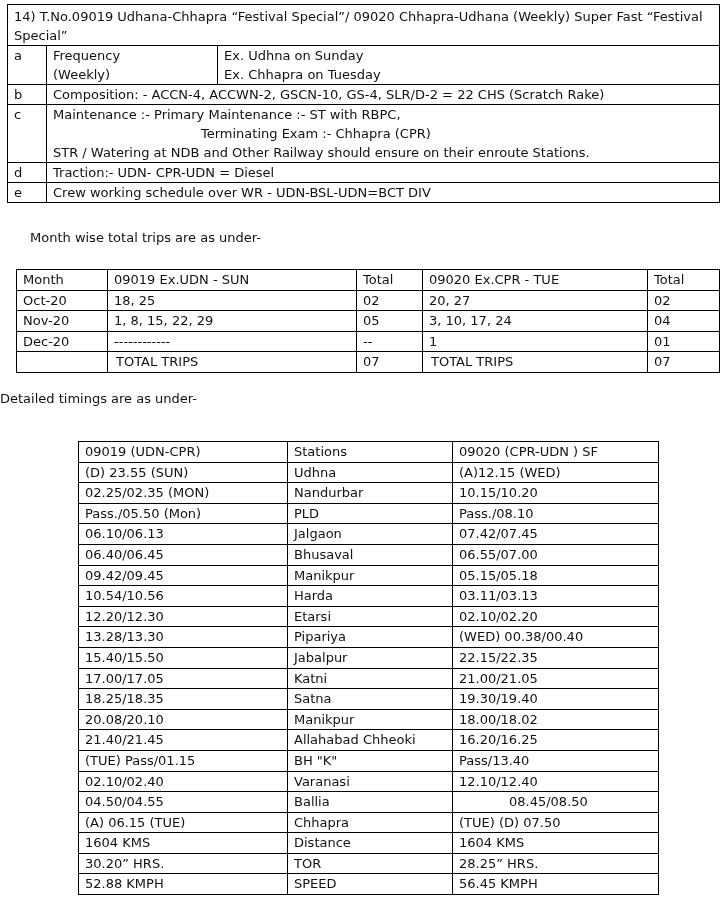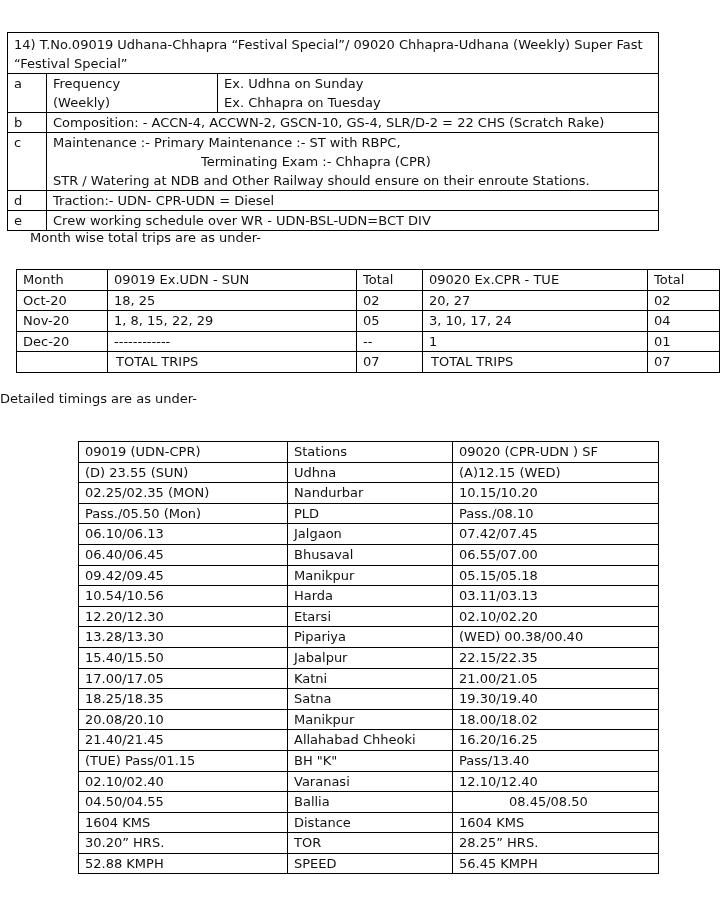--- a/index.html
+++ b/index.html
@@ -1,21 +1,21 @@
 <!DOCTYPE html>
 <html><head>
 <meta charset="utf-8">
 <style>
   html, body { margin:0; padding:0; background:#ffffff; }
   body { width:720px; height:902px; position:relative; overflow:hidden;
          font-family:"DejaVu Sans", sans-serif; color:#111; font-size:13px; }
   table { border-collapse:collapse; }
   td { border:1px solid #000; padding:0 6px; vertical-align:top; line-height:19px; white-space:nowrap; }
 
-  #info { position:absolute; left:7px; top:32px; width:652px; }
+  #info { position:absolute; left:7px; top:4px; width:713px; }
   #info td.hdr { line-height:19px; padding:2px 6px 0 6px; white-space:normal; }
   #info td.lab { width:26px; }
   #info td.freq { width:158px; }
 
   .cap { position:absolute; font-size:13px; }
   #cap1 { left:6px; top:230px;margin-left:24px; }
   #cap2 { left:0px; top:391px; }
 
   #trips { position:absolute; left:16px; top:269px; width:704px; }
   #trips td { line-height:19.5px; }
@@ -201,20 +201,25 @@
         <td>02.10/02.40</td>
         <td>Varanasi</td>
         <td>12.10/12.40</td>
       </tr>
       <tr>
         <td>04.50/04.55</td>
         <td>Ballia</td>
         <td style="padding-left: 56px;">08.45/08.50</td>
       </tr>
       <tr>
+        <td>(A) 06.15 (TUE)</td>
+        <td>Chhapra</td>
+        <td>(TUE) (D) 07.50</td>
+      </tr>
+      <tr>
         <td>1604 KMS</td>
         <td>Distance</td>
         <td>1604 KMS</td>
       </tr>
       <tr>
         <td>30.20” HRS.</td>
         <td>TOR</td>
         <td>28.25” HRS.</td>
       </tr>
       <tr>

